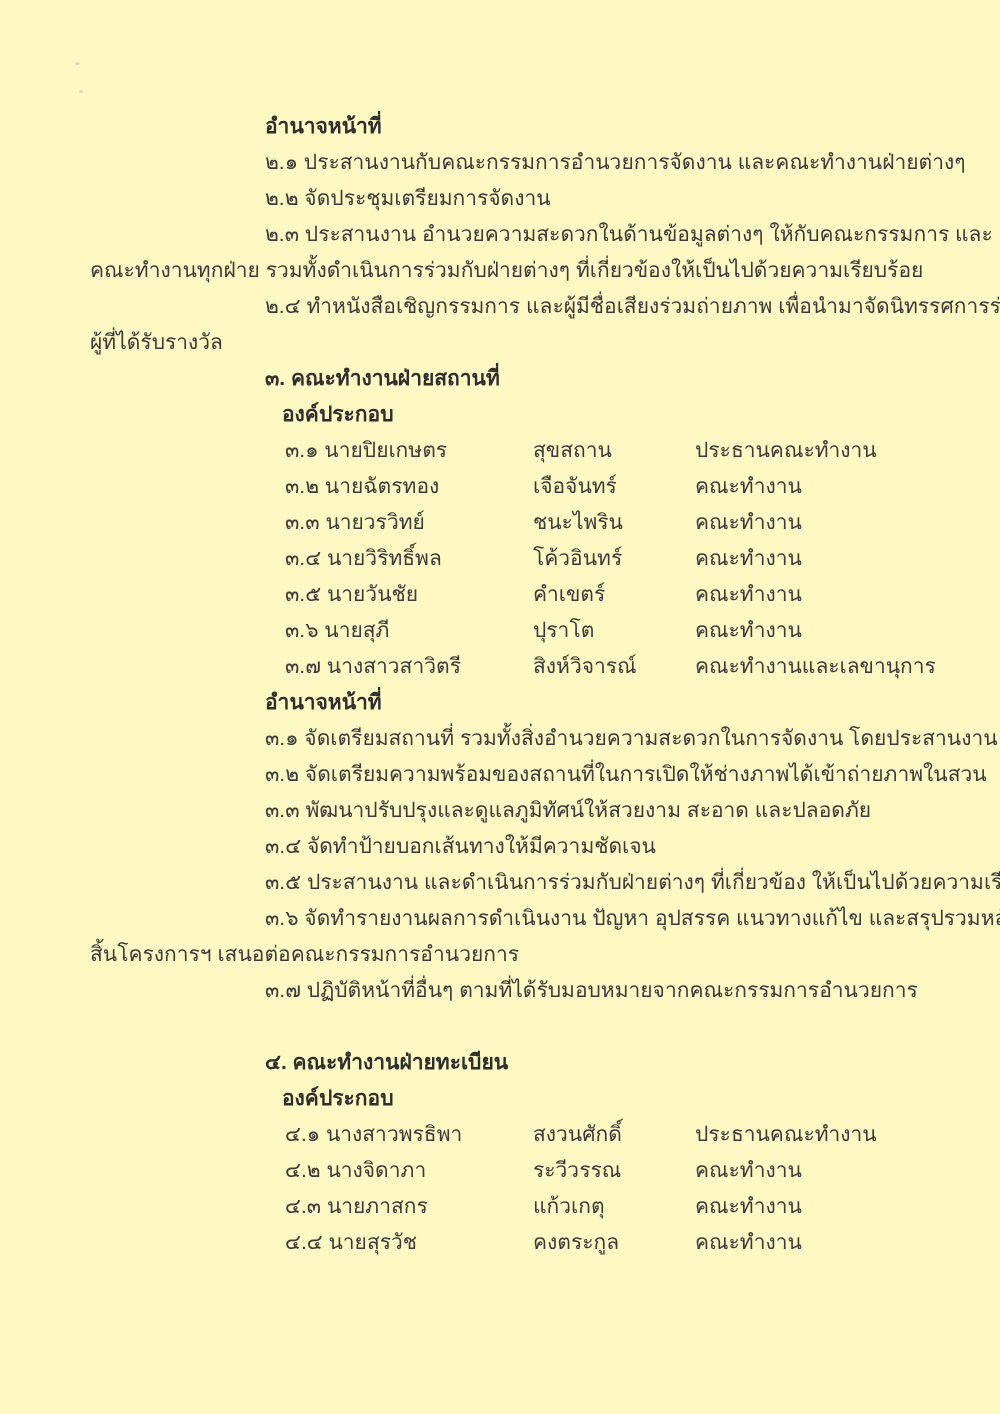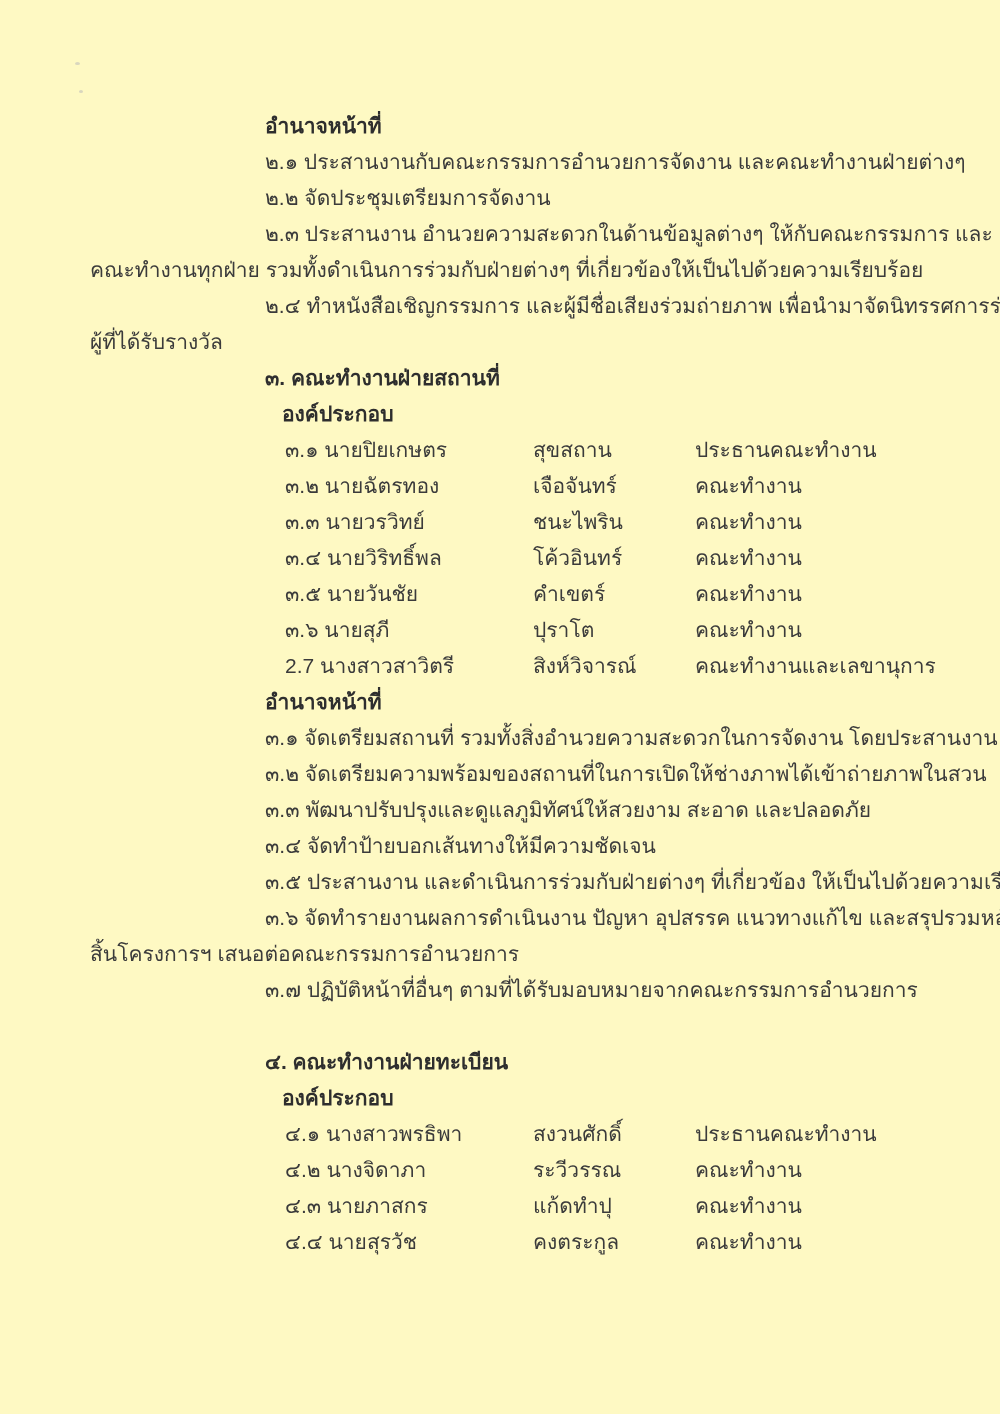--- a/index.html
+++ b/index.html
@@ -76,31 +76,31 @@
       <div class="line indent">๒.๔ ทำหนังสือเชิญกรรมการ และผู้มีชื่อเสียงร่วมถ่ายภาพ เพื่อนำมาจัดนิทรรศการร่วมกับ</div>
       <div class="line">ผู้ที่ได้รับรางวัล</div>
       <div class="line heading">๓. คณะทำงานฝ่ายสถานที่</div>
       <div class="line heading sub">องค์ประกอบ</div>
       <div class="line row"><span class="c0">๓.๑ นายปิยเกษตร</span><span class="c1">สุขสถาน</span><span class="c2">ประธานคณะทำงาน</span></div>
       <div class="line row"><span class="c0">๓.๒ นายฉัตรทอง</span><span class="c1">เจือจันทร์</span><span class="c2">คณะทำงาน</span></div>
       <div class="line row"><span class="c0">๓.๓ นายวรวิทย์</span><span class="c1">ชนะไพริน</span><span class="c2">คณะทำงาน</span></div>
       <div class="line row"><span class="c0">๓.๔ นายวิริทธิ์พล</span><span class="c1">โค้วอินทร์</span><span class="c2">คณะทำงาน</span></div>
       <div class="line row"><span class="c0">๓.๕ นายวันชัย</span><span class="c1">คำเขตร์</span><span class="c2">คณะทำงาน</span></div>
       <div class="line row"><span class="c0">๓.๖ นายสุภี</span><span class="c1">ปุราโต</span><span class="c2">คณะทำงาน</span></div>
-      <div class="line row"><span class="c0">2.7 นางสาวสาวิตรี</span><span class="c1">สิงห์วิจารณ์</span><span class="c2">คณะทำงานและเลขานุการ</span></div>
+      <div class="line row"><span class="c0">๓.๗ นางสาวสาวิตรี</span><span class="c1">สิงห์วิจารณ์</span><span class="c2">คณะทำงานและเลขานุการ</span></div>
       <div class="line heading">อำนาจหน้าที่</div>
       <div class="line indent">๓.๑ จัดเตรียมสถานที่ รวมทั้งสิ่งอำนวยความสะดวกในการจัดงาน โดยประสานงาน</div>
       <div class="line indent">๓.๒ จัดเตรียมความพร้อมของสถานที่ในการเปิดให้ช่างภาพได้เข้าถ่ายภาพในสวน</div>
       <div class="line indent">๓.๓ พัฒนาปรับปรุงและดูแลภูมิทัศน์ให้สวยงาม สะอาด และปลอดภัย</div>
       <div class="line indent">๓.๔ จัดทำป้ายบอกเส้นทางให้มีความชัดเจน</div>
       <div class="line indent">๓.๕ ประสานงาน และดำเนินการร่วมกับฝ่ายต่างๆ ที่เกี่ยวข้อง ให้เป็นไปด้วยความเรียบร้อย</div>
       <div class="line indent">๓.๖ จัดทำรายงานผลการดำเนินงาน ปัญหา อุปสรรค แนวทางแก้ไข และสรุปรวมหลังเสร็จ</div>
       <div class="line">สิ้นโครงการฯ เสนอต่อคณะกรรมการอำนวยการ</div>
       <div class="line indent">๓.๗ ปฏิบัติหน้าที่อื่นๆ ตามที่ได้รับมอบหมายจากคณะกรรมการอำนวยการ</div>
       <div class="gap"></div>
       <div class="line heading">๔. คณะทำงานฝ่ายทะเบียน</div>
       <div class="line heading sub">องค์ประกอบ</div>
       <div class="line row"><span class="c0">๔.๑ นางสาวพรธิพา</span><span class="c1">สงวนศักดิ์</span><span class="c2">ประธานคณะทำงาน</span></div>
       <div class="line row"><span class="c0">๔.๒ นางจิดาภา</span><span class="c1">ระวีวรรณ</span><span class="c2">คณะทำงาน</span></div>
-      <div class="line row"><span class="c0">๔.๓ นายภาสกร</span><span class="c1">แก้ดทำปุ</span><span class="c2">คณะทำงาน</span></div>
+      <div class="line row"><span class="c0">๔.๓ นายภาสกร</span><span class="c1">แก้วเกตุ</span><span class="c2">คณะทำงาน</span></div>
       <div class="line row"><span class="c0">๔.๔ นายสุรวัช</span><span class="c1">คงตระกูล</span><span class="c2">คณะทำงาน</span></div>
     </div>
 </div>
 
 </body></html>

